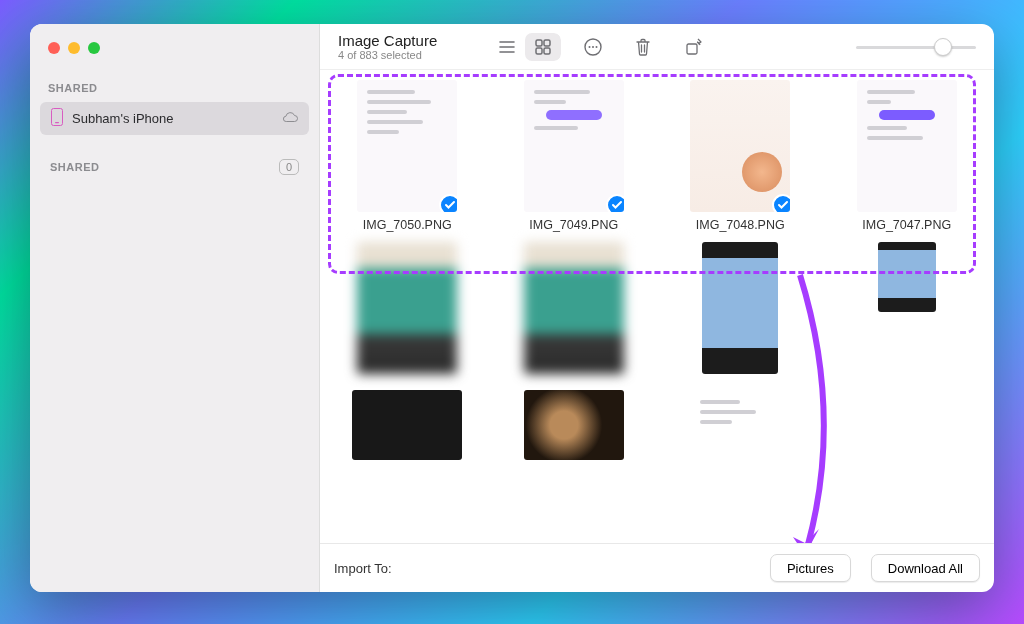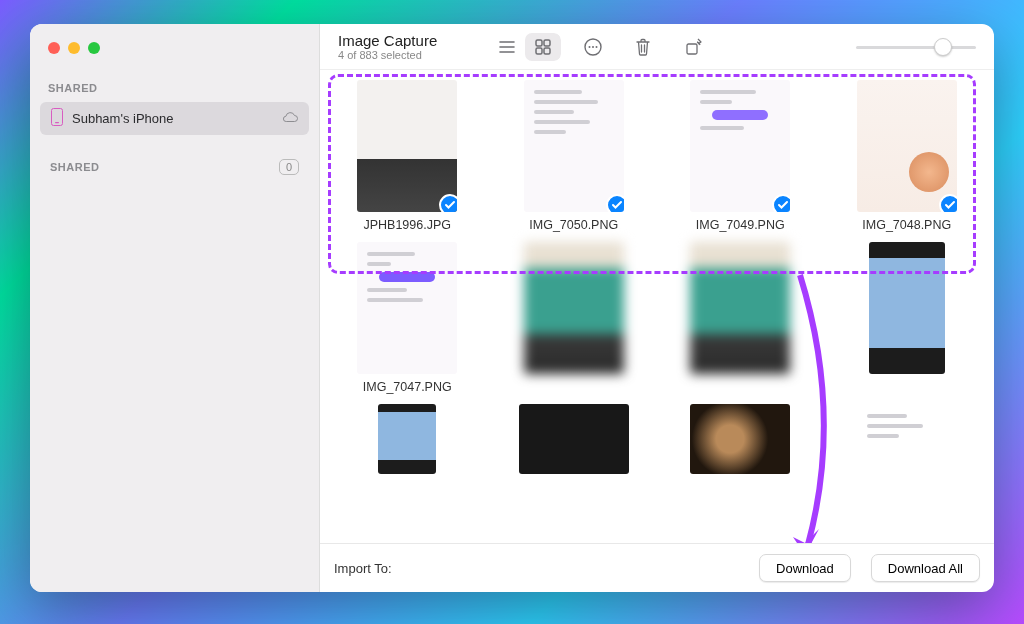--- a/index.html
+++ b/index.html
@@ -385,30 +385,20 @@
     <div class="content">
       <div class="highlight-box"></div>
       <svg class="arrow" viewBox="0 0 60 300">
         <path d="M 10 5 Q 55 150 15 285" stroke="#a63cff" stroke-width="6" fill="none"></path>
         <path d="M 15 285 l -12 -18 l 12 6 l 14 -14 z" fill="#a63cff"></path>
       </svg>
 
       <div class="grid">
 
         <div class="cell">
-          <div class="thumb lap">
-            <div class="tick">
-                <svg viewBox="0 0 12 12">
-                  <path d="M2 6l2.5 2.5L10 3" stroke="#fff" stroke-width="2" fill="none" stroke-linecap="round"></path>
-                </svg>
-              </div>
-          </div>
-          <div class="fname">JPHB1996.JPG</div>
-        </div>
-        <div class="cell">
           <div class="thumb screen1">
             <div class="bars">
                 <div class="bar" style="width:60%"></div>
                 <div class="bar" style="width:80%"></div>
                 <div class="bar" style="width:50%"></div>
                 <div class="bar" style="width:70%"></div>
                 <div class="bar" style="width:40%"></div>
               </div>
             <div class="tick">
                 <svg viewBox="0 0 12 12">
@@ -489,21 +479,21 @@
               </div>
           </div>
         </div>
       </div>
     </div>
 
     <div class="footer">
       <span class="label">Import To:</span>
       <div class="spacer-flex"></div>
       <button class="btn">
-        <span>Download</span>
+        <span>Pictures</span>
       </button>
       <button class="btn">
         <span>Download All</span>
       </button>
     </div>
 
   </div>
 </div>
 
 </body></html>

